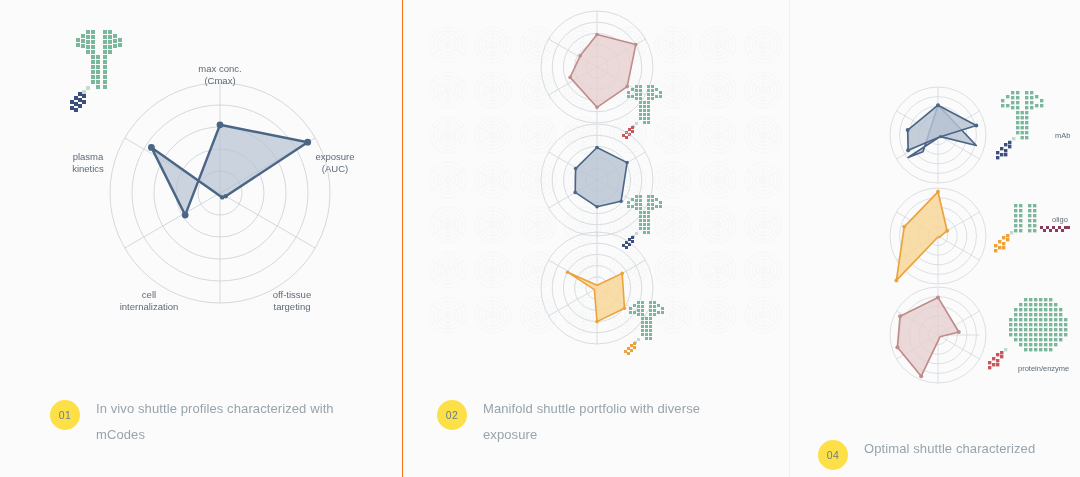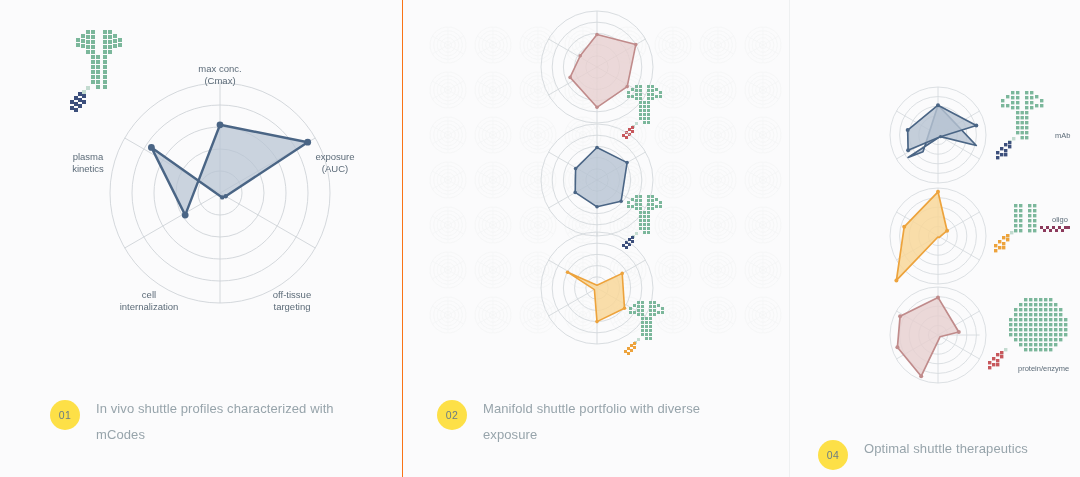--- a/index.html
+++ b/index.html
@@ -751,17 +751,17 @@
               <rect x="-4" y="53" width="3.4" height="3.4"></rect>
             </g>
           </g>
           <text class="molabel" x="228" y="331">protein/enzyme</text>
         </g>
       </svg>
     </div>
 
     <div class="caption">
       <div class="badge">04</div>
-      <div class="captxt">Optimal shuttle therapeutics</div>
+      <div class="captxt">Optimal shuttle characterized</div>
     </div>
   </div>
 
 </div>
 
 </body></html>

